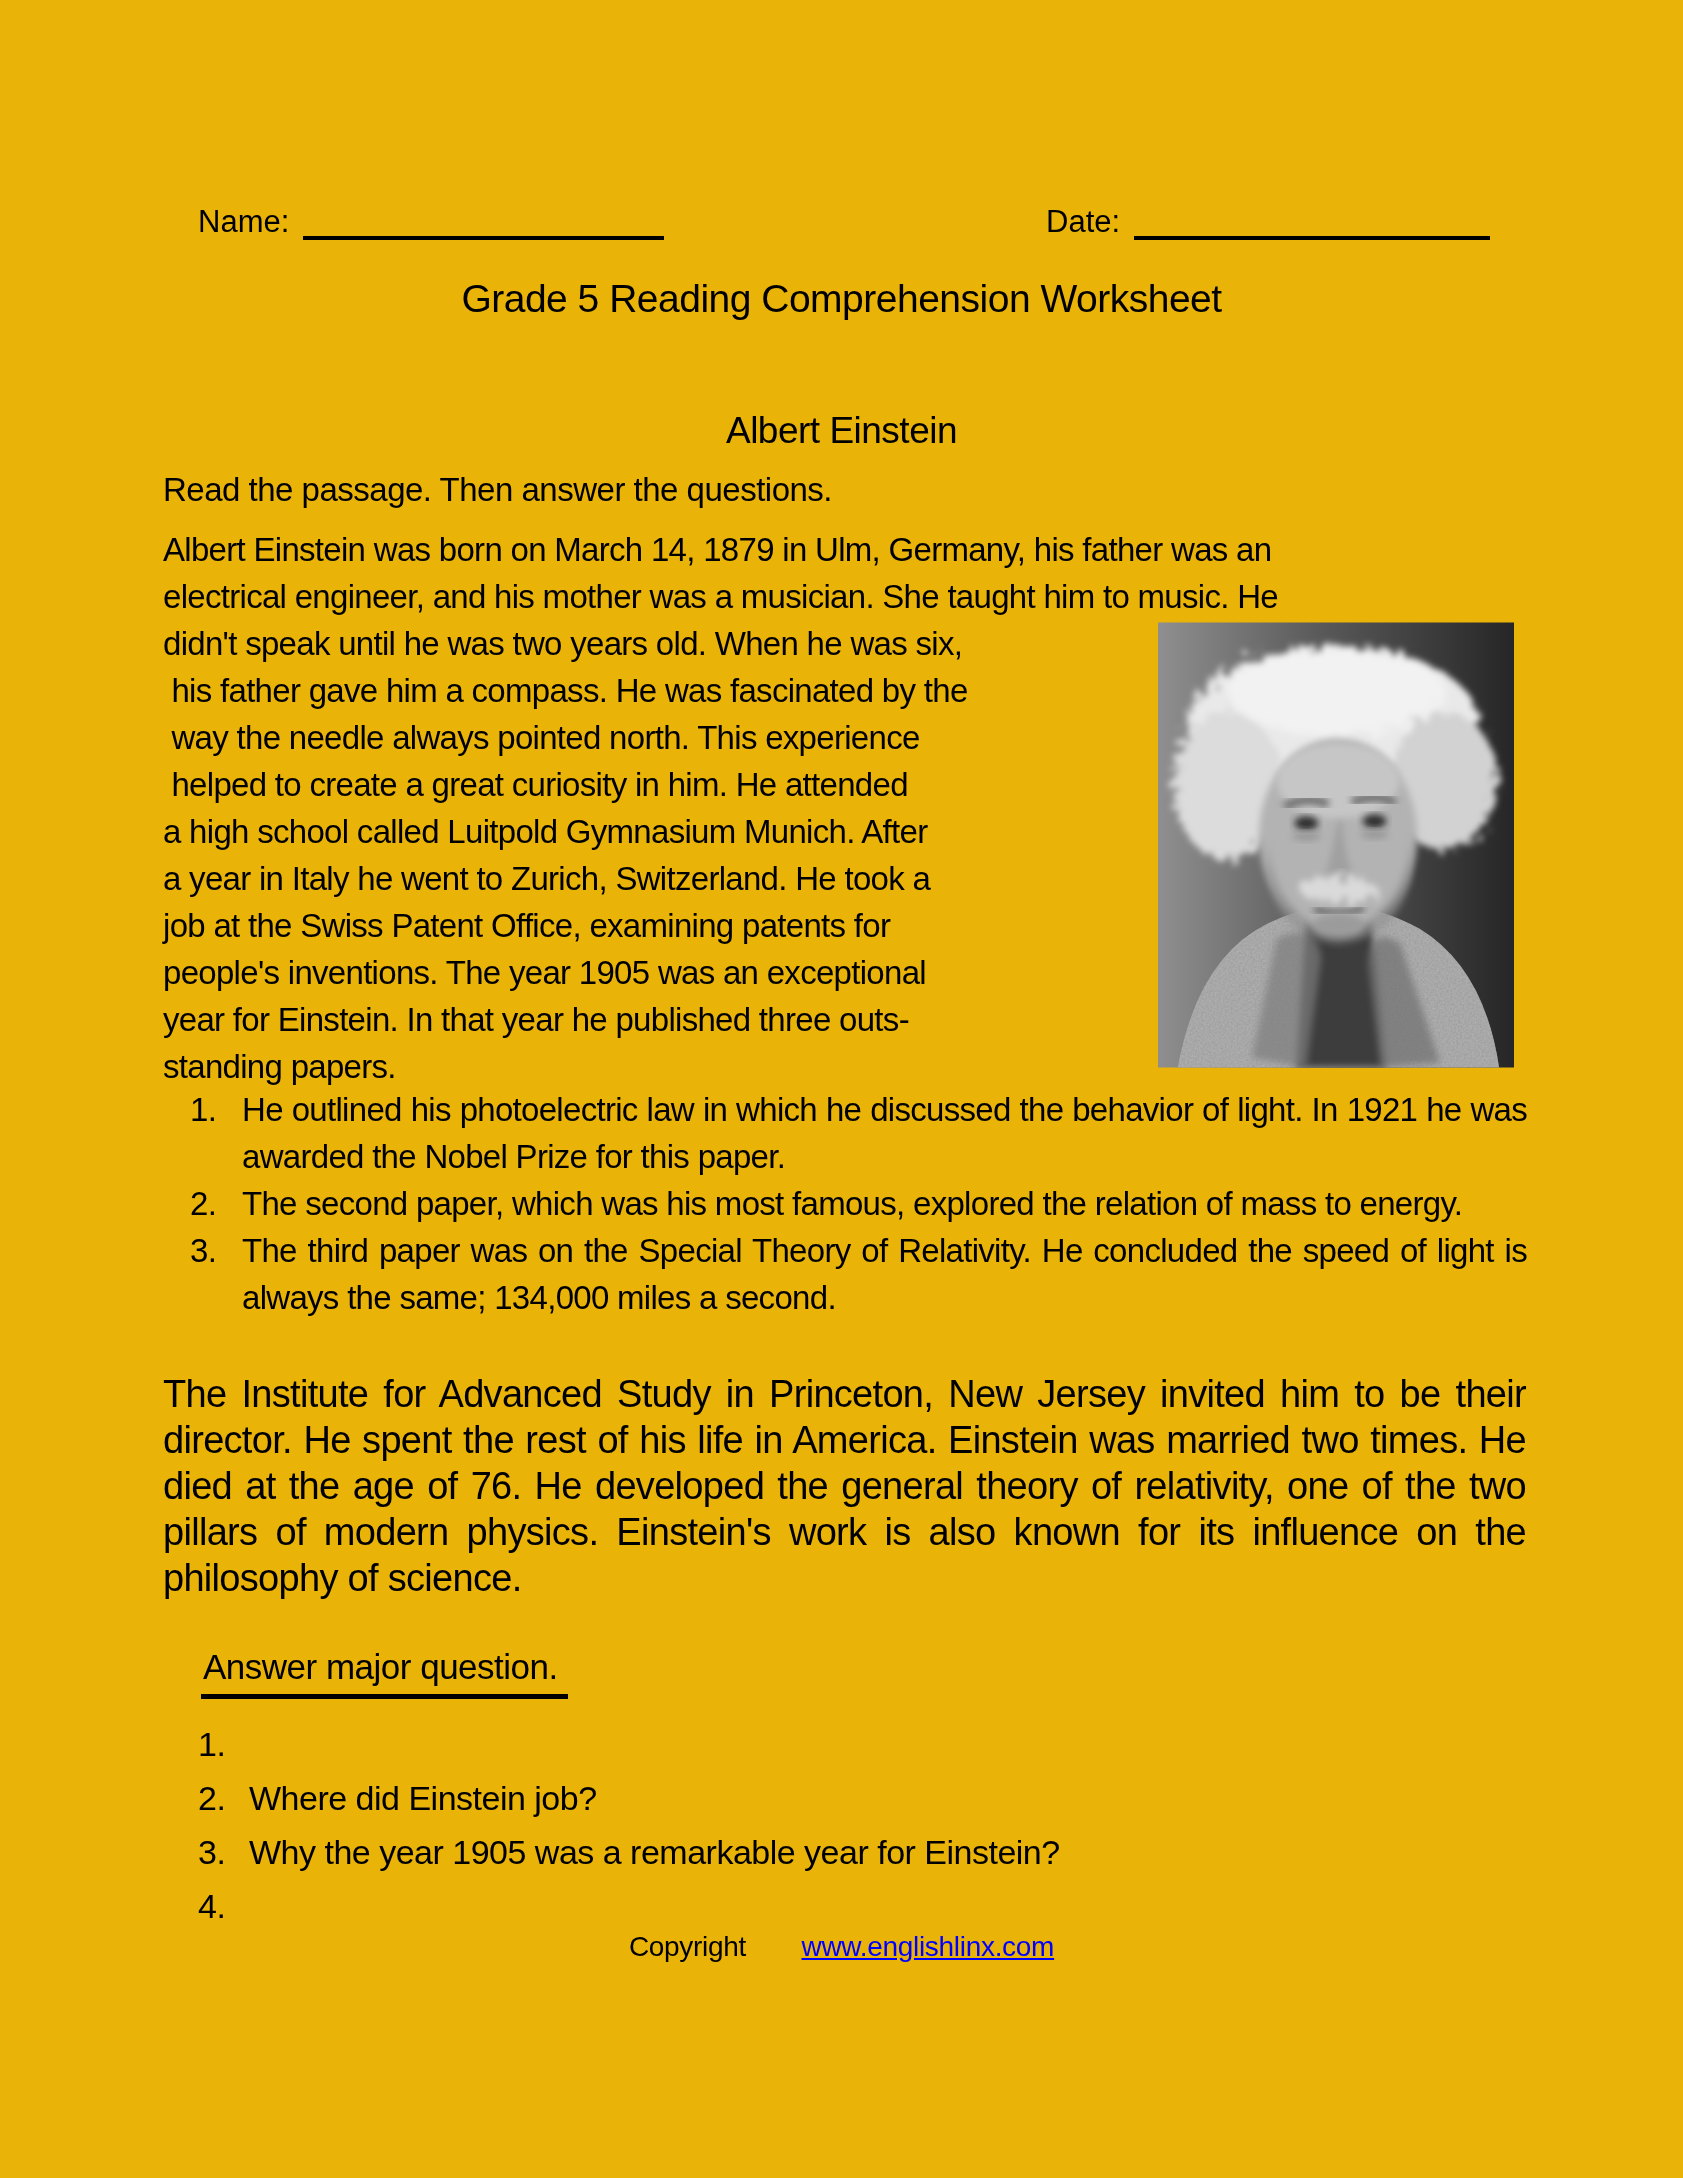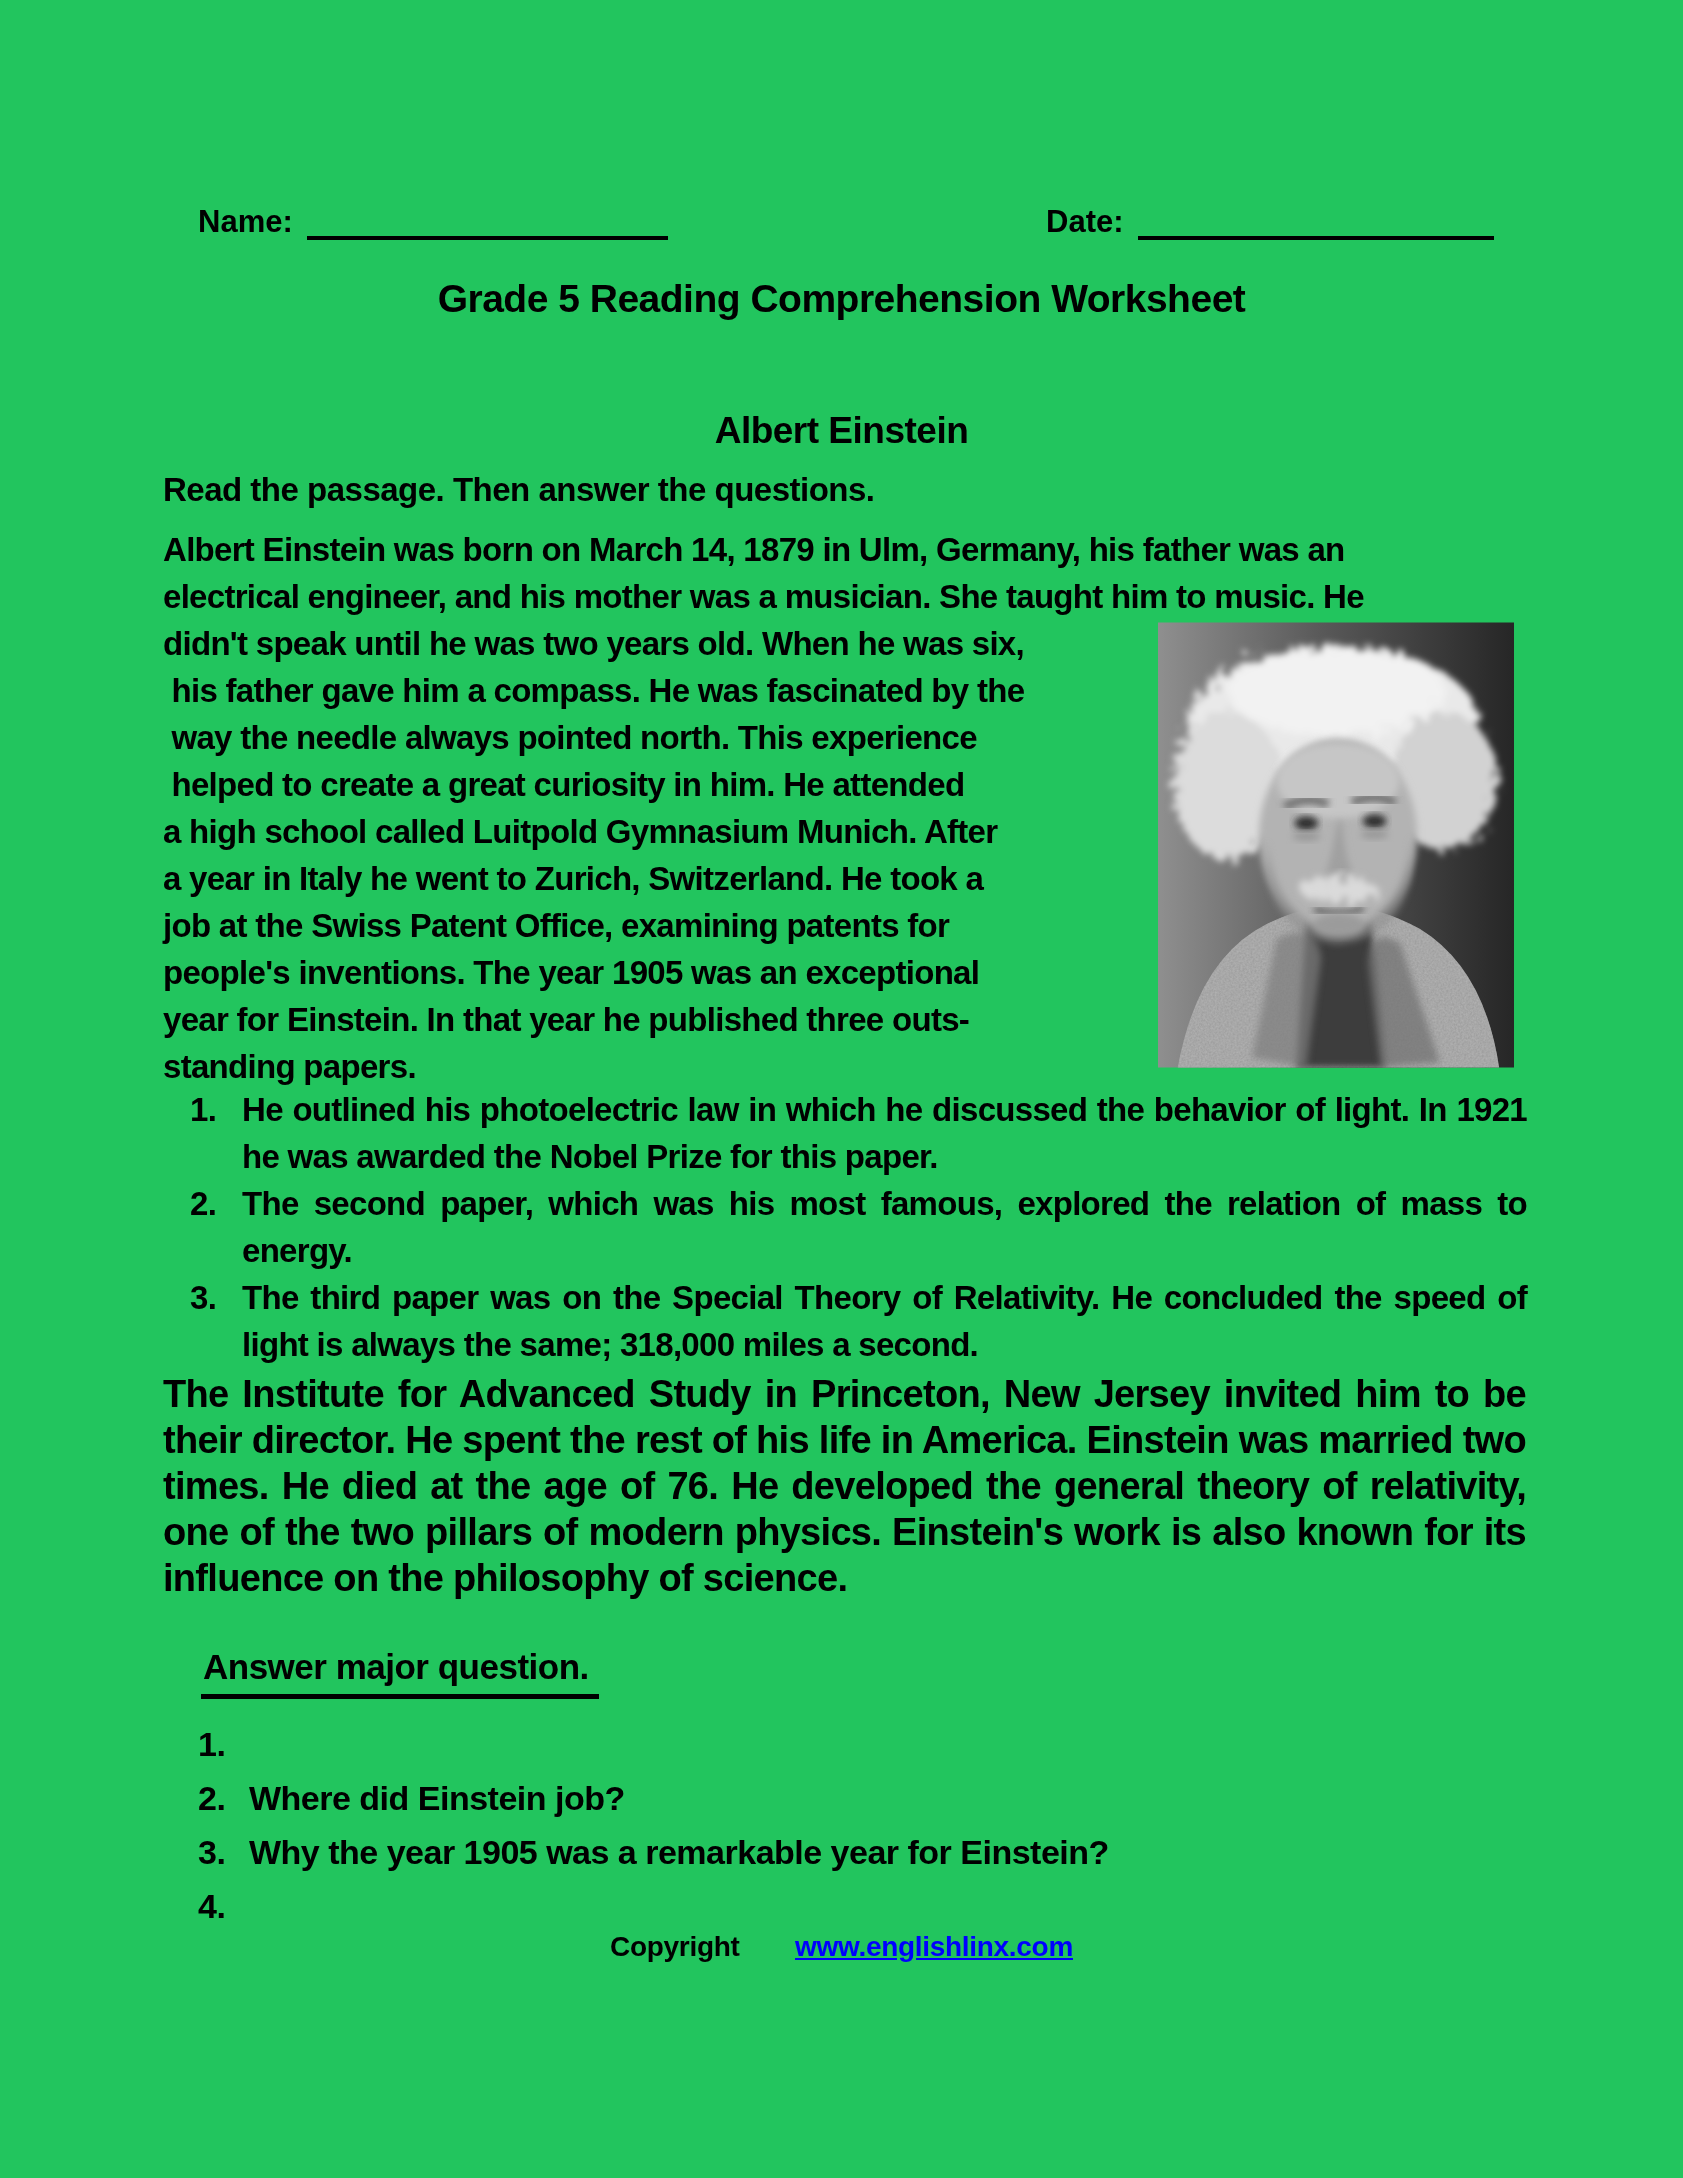--- a/index.html
+++ b/index.html
@@ -1,22 +1,22 @@
 <!DOCTYPE html>
 <html><head>
 <meta charset="utf-8">
 <style>
   html,body{margin:0;padding:0;background:#888;}
   .page{
     position:relative;
     width:1683px;height:2178px;
     margin:0 auto;
-    background:#22c55e;
+    background:#eab308;
     font-family:"Liberation Sans", sans-serif;
-    font-weight:700;
+    font-weight:400;
     color:#000;
     overflow:hidden;
   }
   .header-field{position:absolute;top:200px;display:flex;align-items:flex-end;font-size:31px;}
   .header-field .blank{display:inline-block;height:36px;border-bottom:4px solid #000;margin-left:14px;}
   #name-field{left:198px;}
   #name-field .blank{width:361px;}
   #date-field{left:1046px;}
   #date-field .blank{width:356px;}
 
@@ -169,21 +169,21 @@
         <span class="txt">He outlined his photoelectric law in which he discussed the behavior of light. In 1921 he was awarded the Nobel Prize for this paper.</span>
       </div>
 
       <div class="paper-item">
         <span class="num">2.</span>
         <span class="txt">The second paper, which was his most famous, explored the relation of mass to energy.</span>
       </div>
 
       <div class="paper-item">
         <span class="num">3.</span>
-        <span class="txt">The third paper was on the Special Theory of Relativity. He concluded the speed of light is always the same; 318,000 miles a second.</span>
+        <span class="txt">The third paper was on the Special Theory of Relativity. He concluded the speed of light is always the same; 134,000 miles a second.</span>
       </div>
     </div>
 
   <div class="closing">The Institute for Advanced Study in Princeton, New Jersey invited him to be their director. He spent the rest of his life in America. Einstein was married two times. He died at the age of 76. He developed the general theory of relativity, one of the two pillars of modern physics. Einstein's work is also known for its influence on the philosophy of science.</div>
 
   <div class="answer-heading">Answer major question.</div>
 
   <div class="questions">
 
       <div class="question-item">

